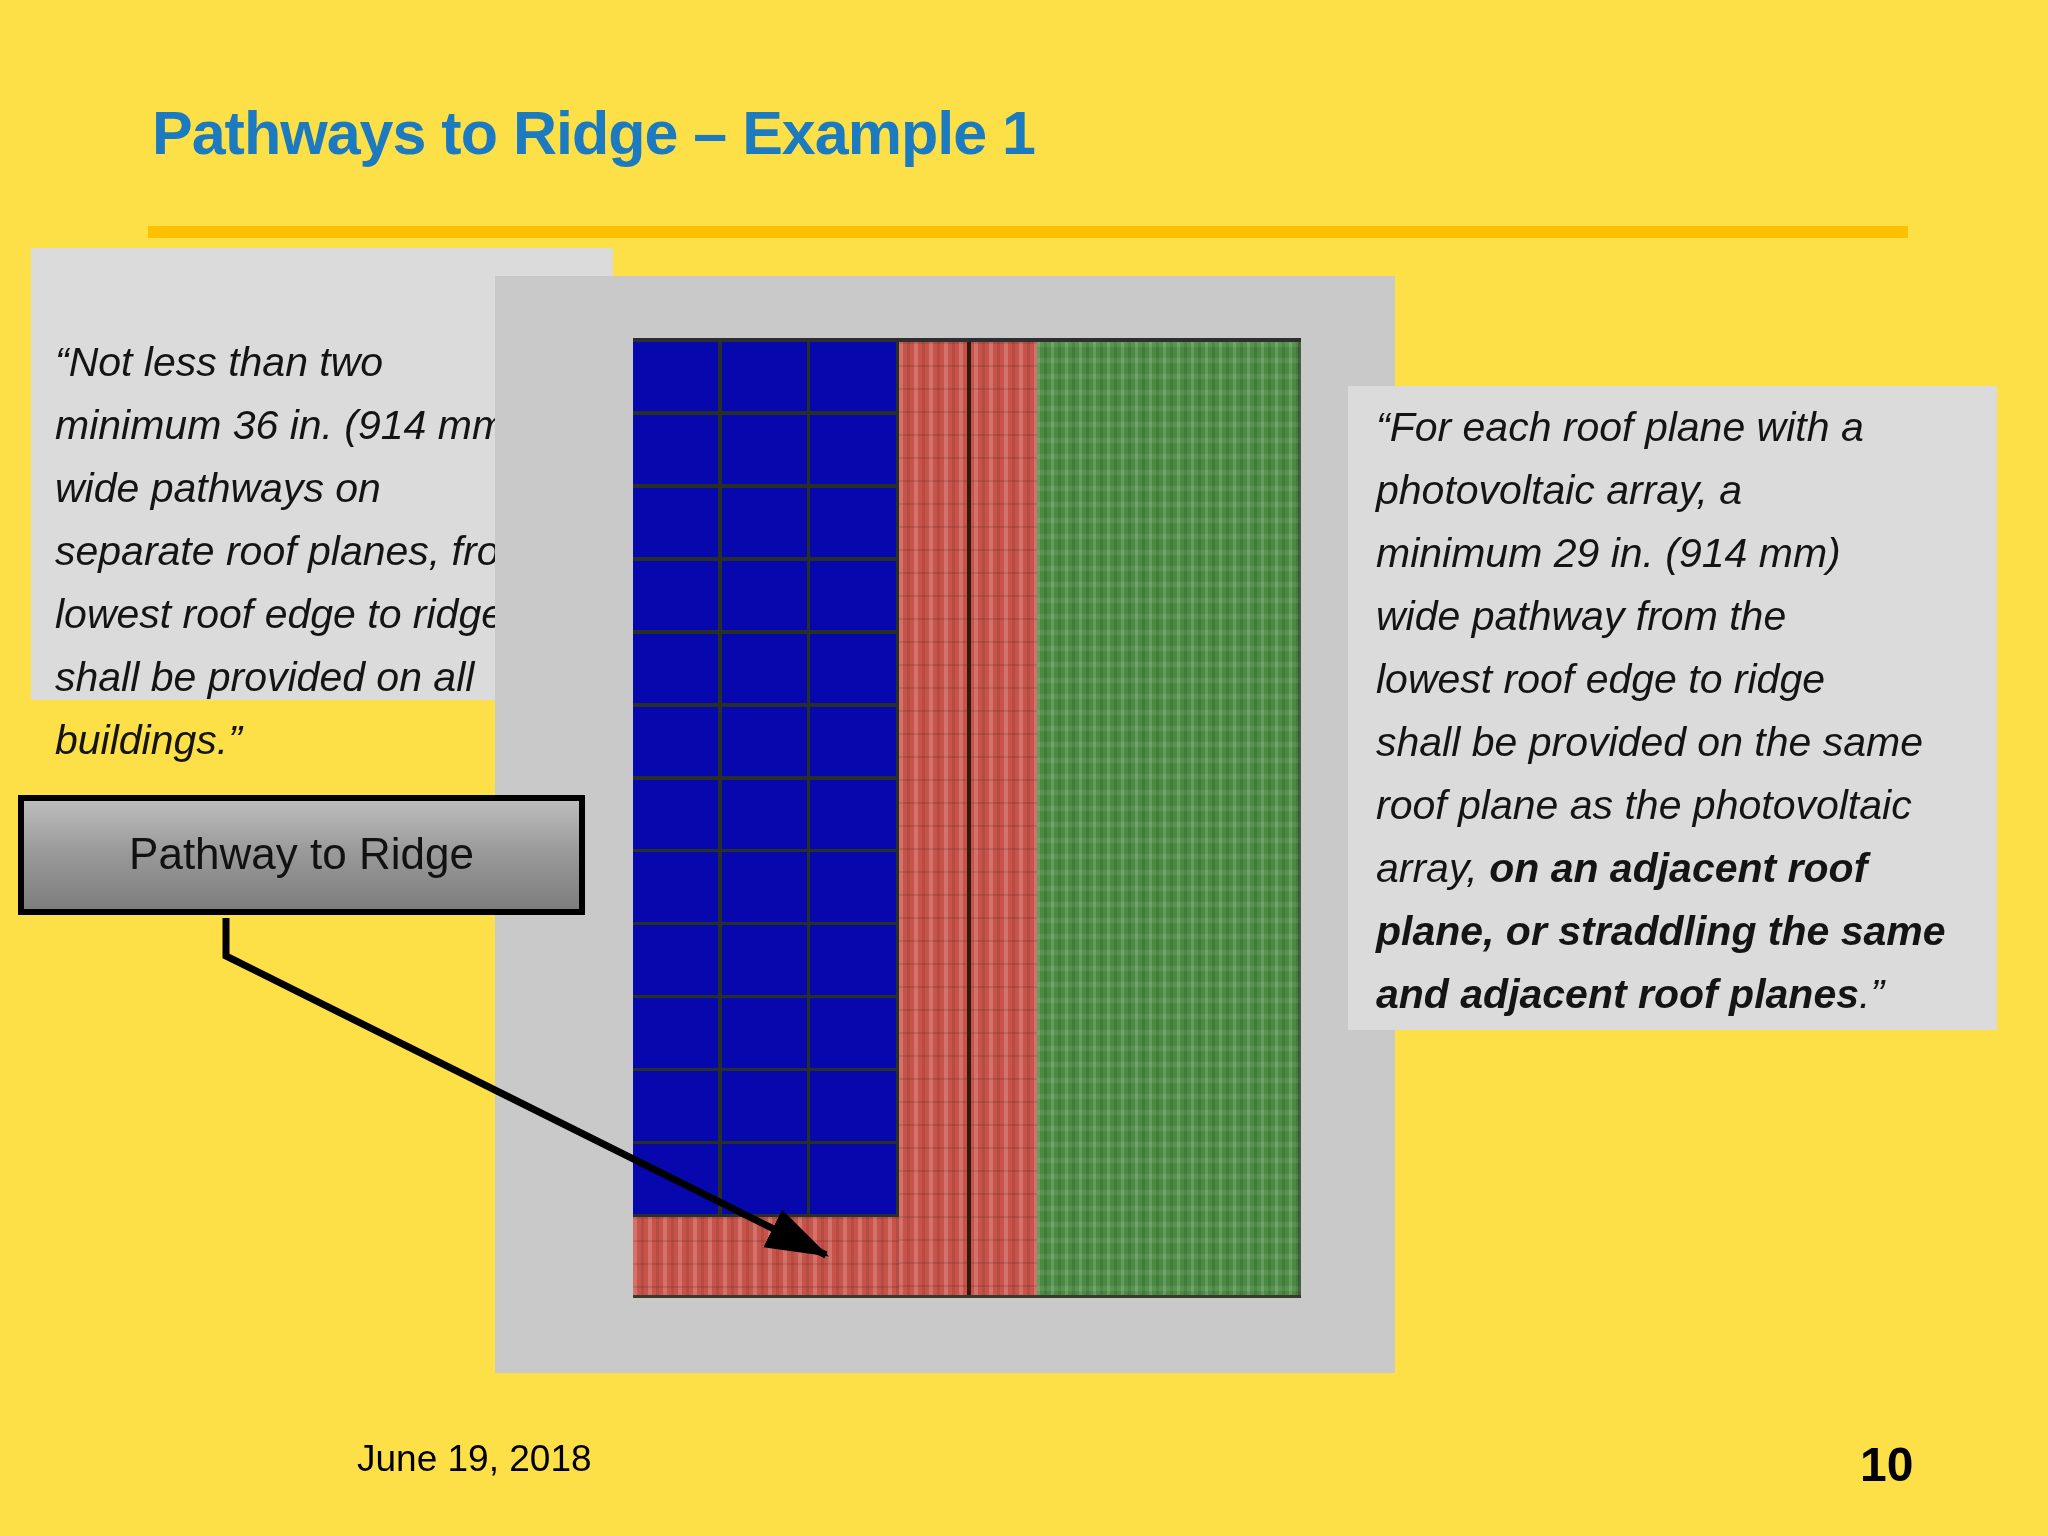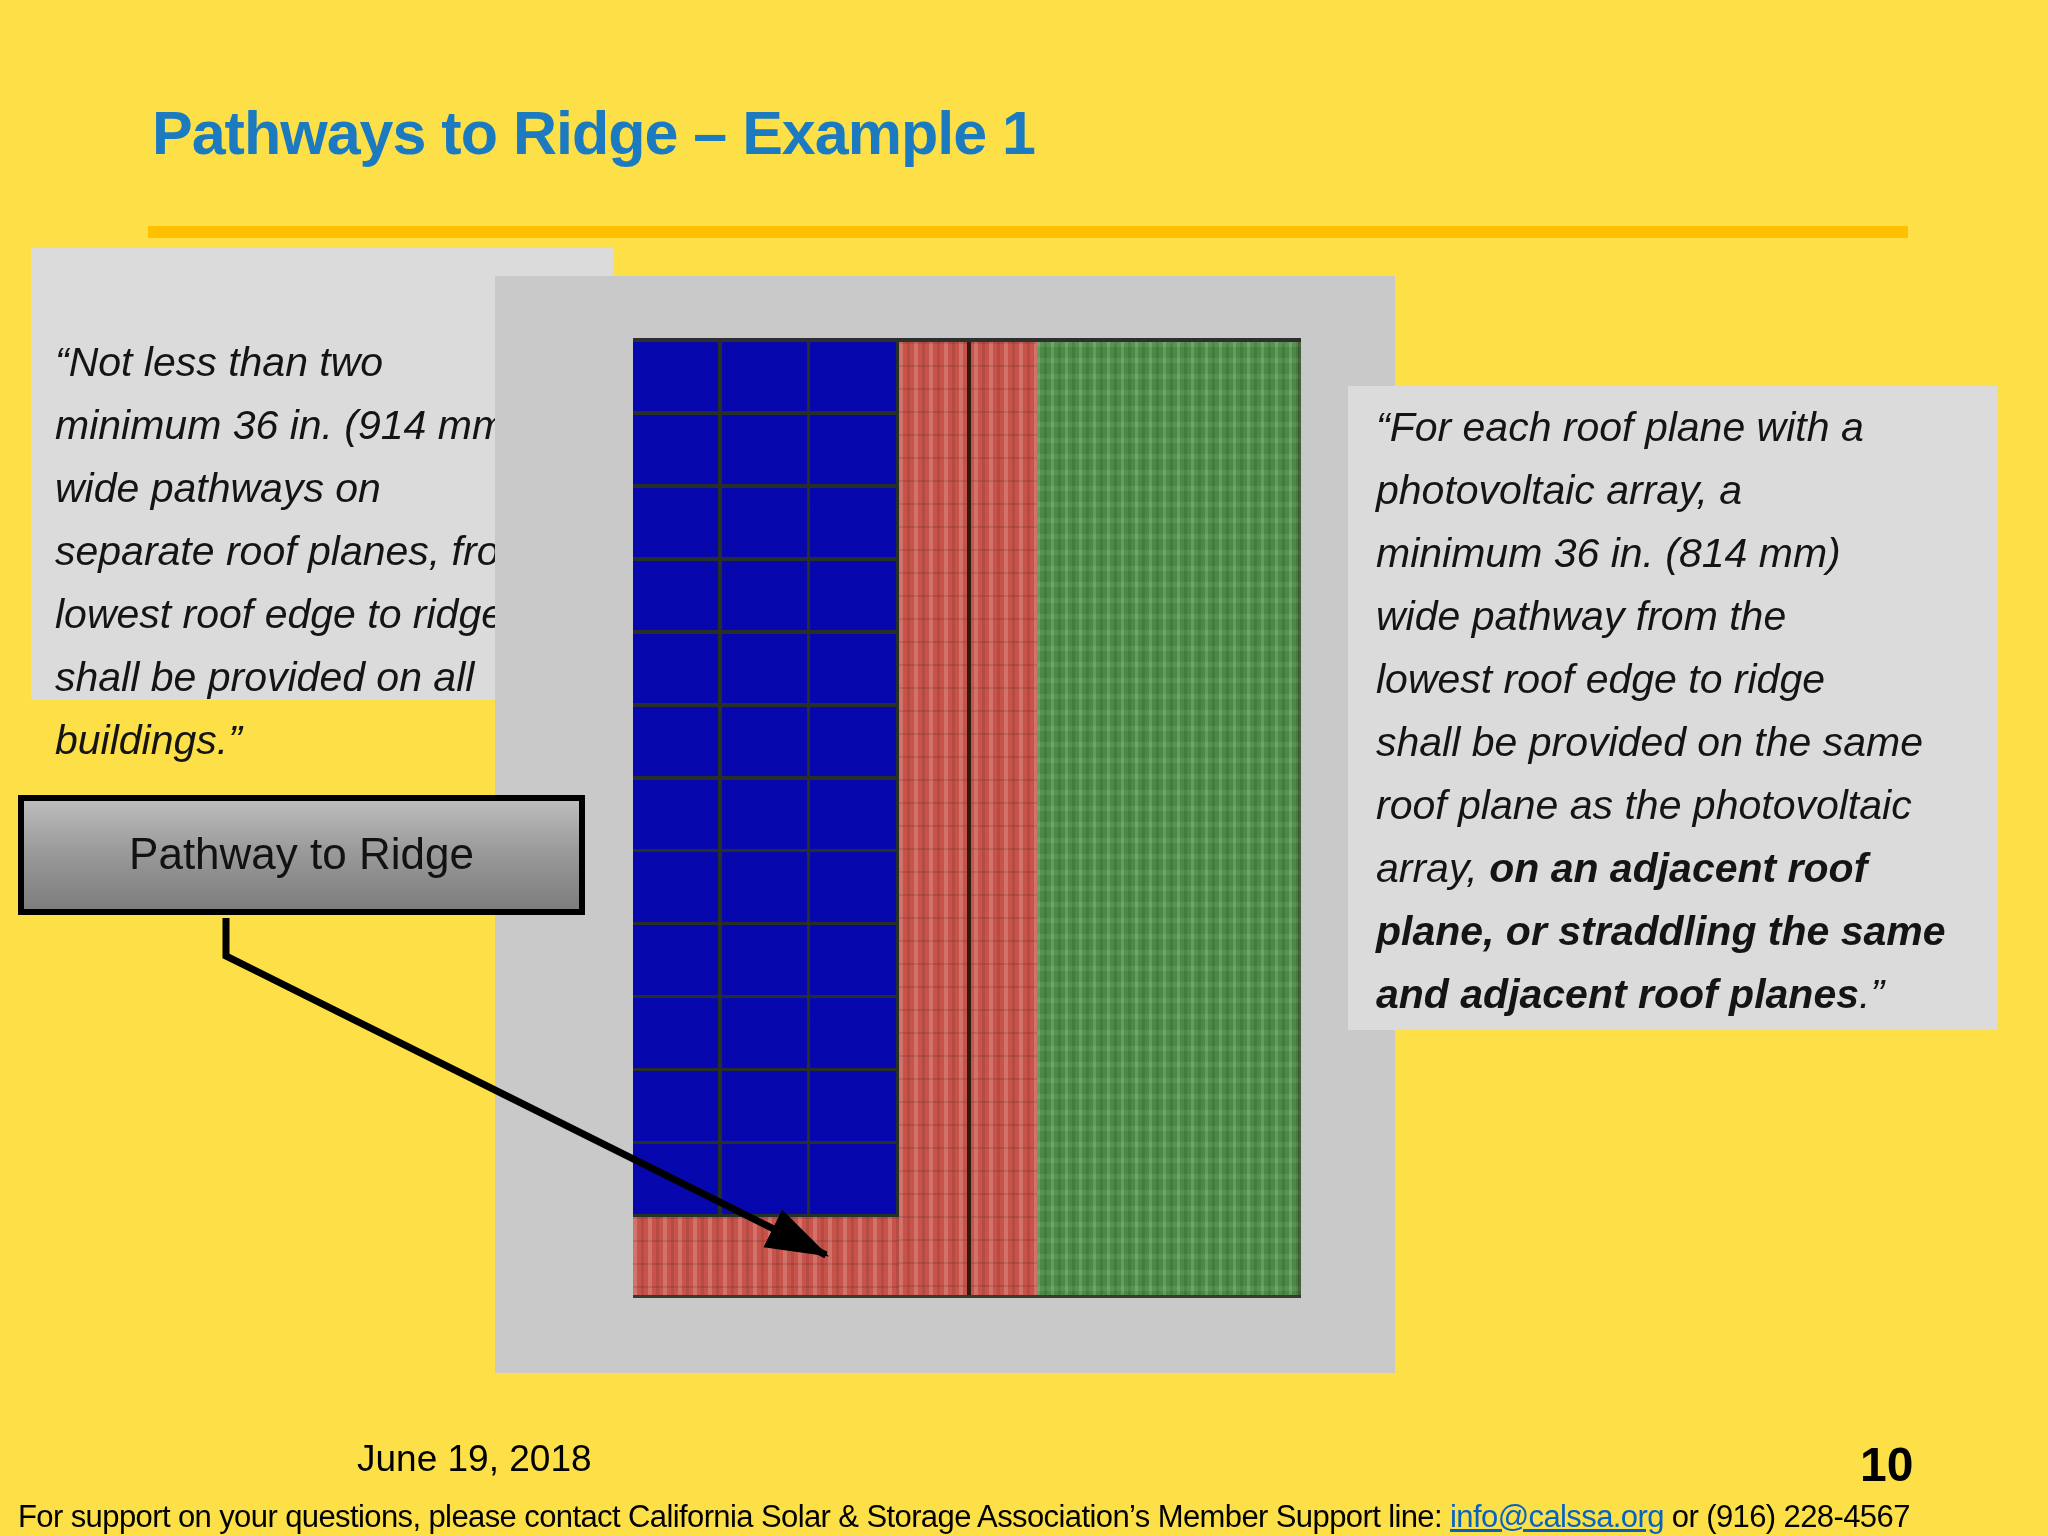--- a/index.html
+++ b/index.html
@@ -98,21 +98,21 @@
   <div class="abs pathway-vertical red-tex"></div>
   <div class="abs pathway-horizontal red-tex"></div>
   <div class="abs roof-green"></div>
   <div class="abs ridge-line"></div>
   <div class="abs roof-top-edge"></div>
   <div class="abs roof-bottom-edge"></div>
   <div class="abs roof-right-edge"></div>
 
   <div class="abs quote-box quote-right"><span>“For each roof plane with a
 photovoltaic array, a
-minimum 36 in. (814 mm)
+minimum 29 in. (914 mm)
 wide pathway from the
 lowest roof edge to ridge
 shall be provided on the same
 roof plane as the photovoltaic
 array, </span><b>on an adjacent roof
 plane, or straddling the same
 and adjacent roof planes</b><span>.”</span></div>
 
   <div class="abs callout-box">
     <span>Pathway to Ridge</span>
@@ -122,15 +122,14 @@
     <defs>
       <marker id="ah" markerWidth="12" markerHeight="9" refX="8.5" refY="3" orient="auto" markerUnits="strokeWidth">
         <path d="M0,0 L9,3 L0,6 Z" fill="#000"></path>
       </marker>
     </defs>
     <polyline points="226,918 226,956 826,1255" fill="none" stroke="#000000" stroke-width="7" marker-end="url(#ah)"></polyline>
   </svg>
 
   <div class="abs footer-date">June 19, 2018</div>
   <div class="abs page-number">10</div>
-  <div class="abs support-line"><span>For support on your questions, please contact California Solar &amp; Storage Association’s Member Support line: </span><a>info@calssa.org</a><span> or (916) 228-4567</span></div>
 
 </div>
 
 </body></html>

